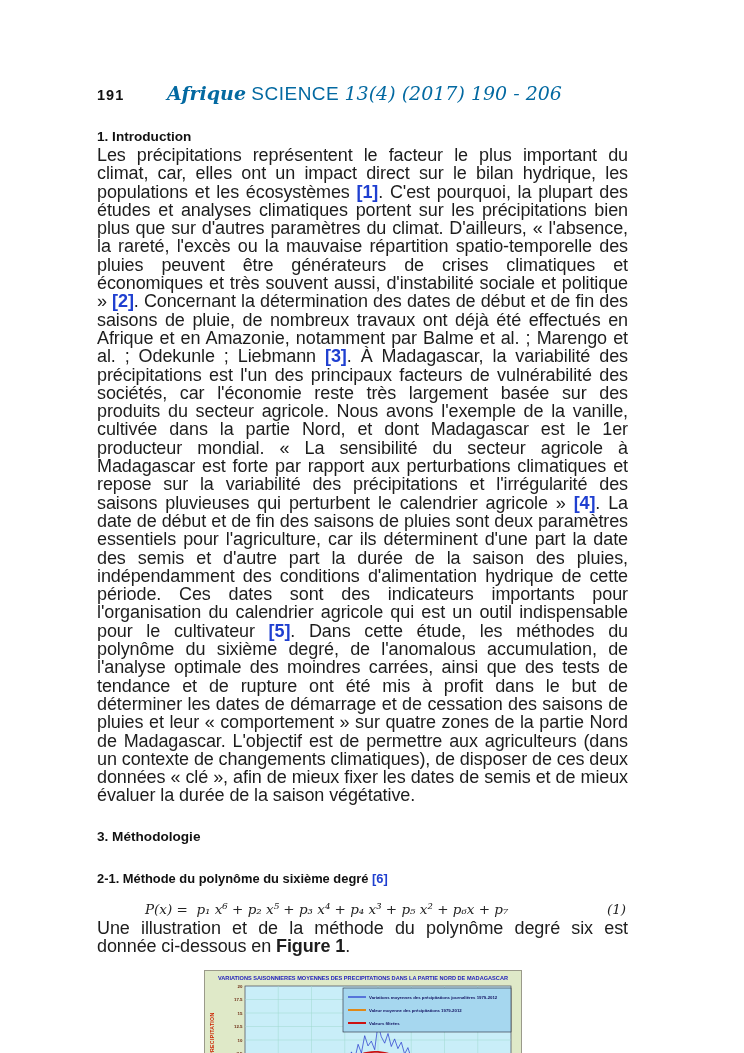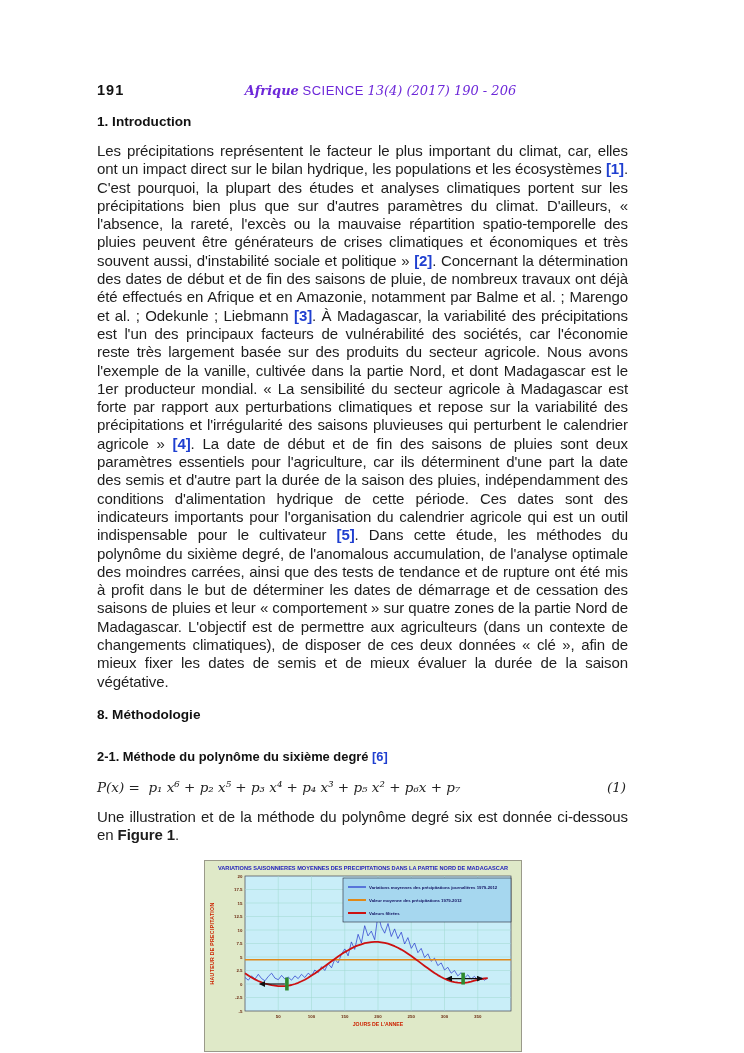--- a/index.html
+++ b/index.html
@@ -1,33 +1,33 @@
 <!DOCTYPE html>
 <html><head>
 <meta charset="utf-8">
 <style>
   html,body{margin:0;padding:0;background:#ffffff;}
   .page{width:724px;height:1053px;background:#fff;position:relative;overflow:hidden;
         font-family:"Liberation Sans",sans-serif;color:#1d1d1d;}
   .content{padding:82px 96px 0 97px;}
   .header{display:flex;align-items:baseline;}
   .pagenum{width:70px;font-weight:bold;font-size:14.5px;letter-spacing:1px;color:#111;}
-  .journal{flex:1;text-align:center;font-size:13px;color:#6d28d9;}
+  .journal{flex:1;font-size:19px;color:#0369a1;}
   .jname{font-family:"DejaVu Serif",serif;font-style:italic;font-weight:bold;}
   .jcaps{font-family:"Liberation Sans",sans-serif;letter-spacing:.5px;}
   .jissue{font-family:"DejaVu Serif",serif;font-style:italic;}
   .hspacer{width:34px;}
-  h1{font-size:13.6px;font-weight:bold;color:#111;margin:16px 0 0 0;}
+  h1{font-size:13.6px;font-weight:bold;color:#111;margin:24px 0 0 0;}
   h2{font-size:12.9px;font-weight:bold;color:#111;margin:27px 0 0 0;}
-  p.body{font-size:15px;line-height:18.3px;text-align:justify;margin:13px 0 0 0;
+  p.body{font-size:18px;line-height:18.3px;text-align:justify;margin:2px 0 0 0;
          letter-spacing:-.1px;color:#1d1d1d;}
   .ref{color:#1f3fd0;font-weight:bold;}
   .eqrow{display:flex;align-items:baseline;margin:15px 0 0 0;
          font-family:"DejaVu Serif",serif;font-style:italic;font-size:13.5px;color:#222;}
-  .eq{flex:1;white-space:pre;}
+  .eq{flex:1;white-space:pre;margin-left:48px;}
   .eqnum{padding-right:2px;}
   .figref{font-weight:bold;}
   .figure{margin:15px auto 0 auto;width:316px;border:1px solid #9a9a8a;line-height:0;}
   .figure svg{display:block;}
   .caption{margin:13px auto 0 auto;width:548px;text-align:center;font-size:12px;
            line-height:17.5px;color:#222;}
   .caplabel{font-weight:bold;}
   .captext{font-style:italic;color:#333;}
 </style>
 </head>
@@ -39,21 +39,21 @@
     <div class="header">
       <span class="pagenum">191</span>
       <span class="journal"><span class="jname">Afrique</span>&nbsp;<span class="jcaps">SCIENCE</span>&nbsp;<span class="jissue">13(4) (2017) 190 - 206</span></span>
       <span class="hspacer"></span>
     </div>
 
     <h1>1. Introduction</h1>
 
     <p class="body refs-blue">Les précipitations représentent le facteur le plus important du climat, car, elles ont un impact direct sur le bilan hydrique, les populations et les écosystèmes <span class="ref">[1]</span>. C'est pourquoi, la plupart des études et analyses climatiques portent sur les précipitations bien plus que sur d'autres paramètres du climat. D'ailleurs, « l'absence, la rareté, l'excès ou la mauvaise répartition spatio-temporelle des pluies peuvent être générateurs de crises climatiques et économiques et très souvent aussi, d'instabilité sociale et politique » <span class="ref">[2]</span>. Concernant la détermination des dates de début et de fin des saisons de pluie, de nombreux travaux ont déjà été effectués en Afrique et en Amazonie, notamment par Balme et al. ; Marengo et al. ; Odekunle ; Liebmann <span class="ref">[3]</span>. À Madagascar, la variabilité des précipitations est l'un des principaux facteurs de vulnérabilité des sociétés, car l'économie reste très largement basée sur des produits du secteur agricole. Nous avons l'exemple de la vanille, cultivée dans la partie Nord, et dont Madagascar est le 1er producteur mondial. « La sensibilité du secteur agricole à Madagascar est forte par rapport aux perturbations climatiques et repose sur la variabilité des précipitations et l'irrégularité des saisons pluvieuses qui perturbent le calendrier agricole » <span class="ref">[4]</span>. La date de début et de fin des saisons de pluies sont deux paramètres essentiels pour l'agriculture, car ils déterminent d'une part la date des semis et d'autre part la durée de la saison des pluies, indépendamment des conditions d'alimentation hydrique de cette période. Ces dates sont des indicateurs importants pour l'organisation du calendrier agricole qui est un outil indispensable pour le cultivateur <span class="ref">[5]</span>. Dans cette étude, les méthodes du polynôme du sixième degré, de l'anomalous accumulation, de l'analyse optimale des moindres carrées, ainsi que des tests de tendance et de rupture ont été mis à profit dans le but de déterminer les dates de démarrage et de cessation des saisons de pluies et leur « comportement » sur quatre zones de la partie Nord de Madagascar. L'objectif est de permettre aux agriculteurs (dans un contexte de changements climatiques), de disposer de ces deux données « clé », afin de mieux fixer les dates de semis et de mieux évaluer la durée de la saison végétative.</p>
 
-    <h1>8. Méthodologie</h1>
+    <h1>3. Méthodologie</h1>
 
     <h2 class="refs-blue">2-1. Méthode du polynôme du sixième degré <span class="ref">[6]</span></h2>
 
 
     <div class="eqrow">
       <span class="eq">P(x) =  p₁ x⁶ + p₂ x⁵ + p₃ x⁴ + p₄ x³ + p₅ x² + p₆x + p₇</span>
       <span class="eqnum">(1)</span>
     </div>
 
     <p class="body"><span>Une illustration et de la méthode du polynôme degré six est donnée ci-dessous en </span><span class="figref">Figure 1</span><span>.</span></p>

